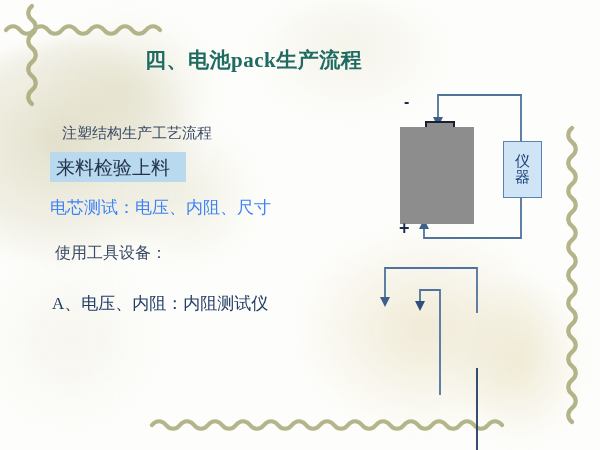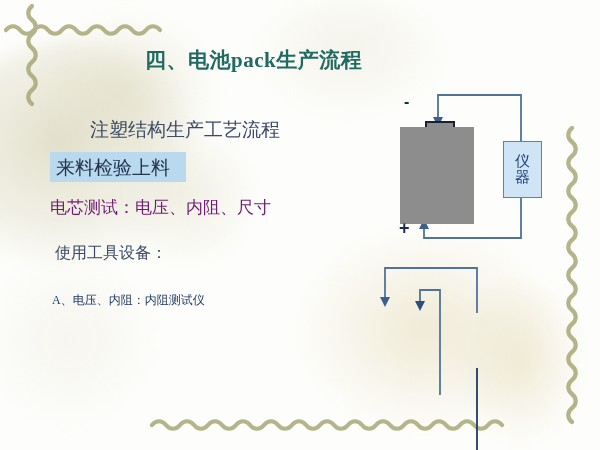--- a/index.html
+++ b/index.html
@@ -39,29 +39,29 @@
   
   .border-svg{position:absolute;left:0;top:0;width:600px;height:450px;pointer-events:none;}
 
   
   #title{
     position:absolute;left:145px;top:46px;
     font-size:21px;font-weight:bold;color:#1f6b61;
     letter-spacing:.5px;white-space:nowrap;
   }
   .line{position:absolute;white-space:nowrap;color:#2c3a57;}
-  #line-intro{left:62px;top:117px;font-size:19px;color:#3b4a66;margin-left:28px;}
+  #line-intro{left:62px;top:124px;font-size:15px;color:#3b4a66;}
   #hl-box{
     position:absolute;left:50px;top:152px;width:136px;height:30px;
     background:#b9d9ef;
   }
   #line-hl{left:56px;top:155px;font-size:19px;color:#23344f;}
-  #line-cell{left:50px;top:196px;font-size:17px;color:#701a75;}
+  #line-cell{left:50px;top:196px;font-size:17px;color:#3b82f6;}
   #line-tools{left:55px;top:243px;font-size:16px;color:#3b4a66;text-align:center;}
-  #line-a{left:52px;top:292px;font-size:12px;color:#1f3a63;}
+  #line-a{left:52px;top:292px;font-size:17px;color:#1f3a63;}
   #line-b{left:52px;top:340px;font-size:17px;color:#1f3a63;}
 
   
   .diagram{position:absolute;}
   .battery{position:absolute;background:#8d8d8d;}
   .nub{position:absolute;background:#8d8d8d;border:2px solid #1b2030;border-bottom:none;}
   .instr{
     position:absolute;background:#cfe4f5;border:1px solid #5b82b0;
     color:#1c3f79;font-size:15px;line-height:1.04;
     display:flex;flex-direction:column;align-items:center;justify-content:center;

